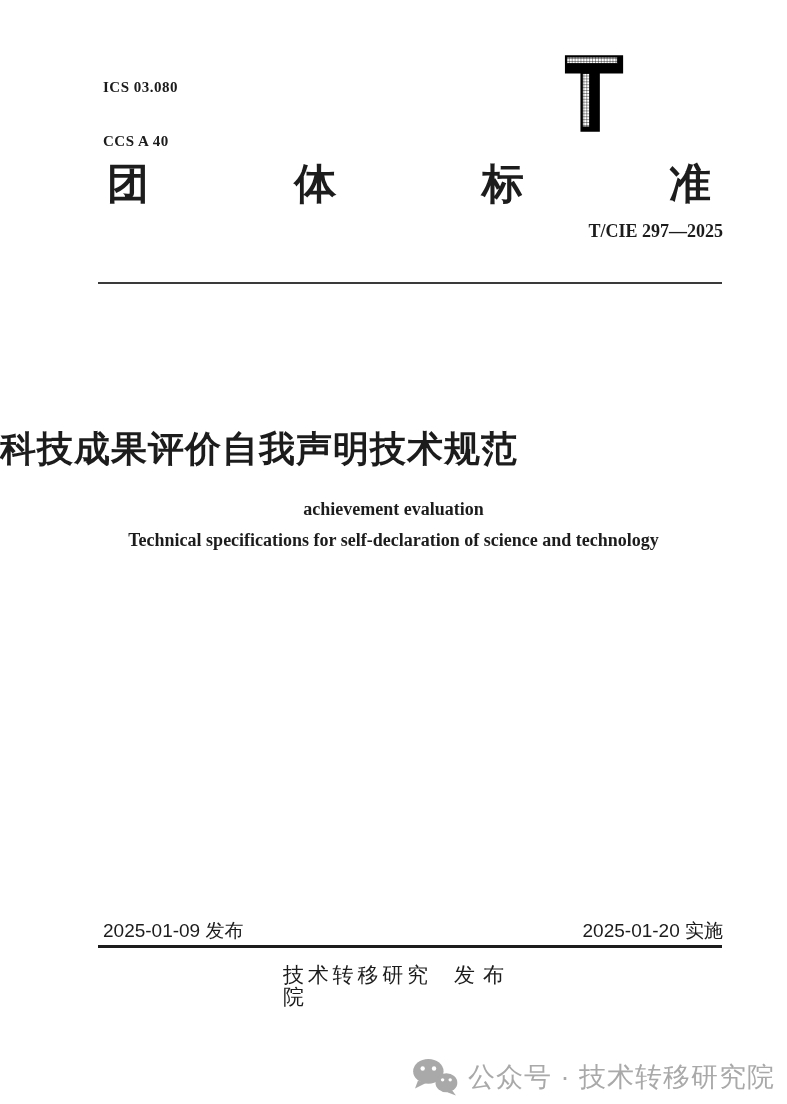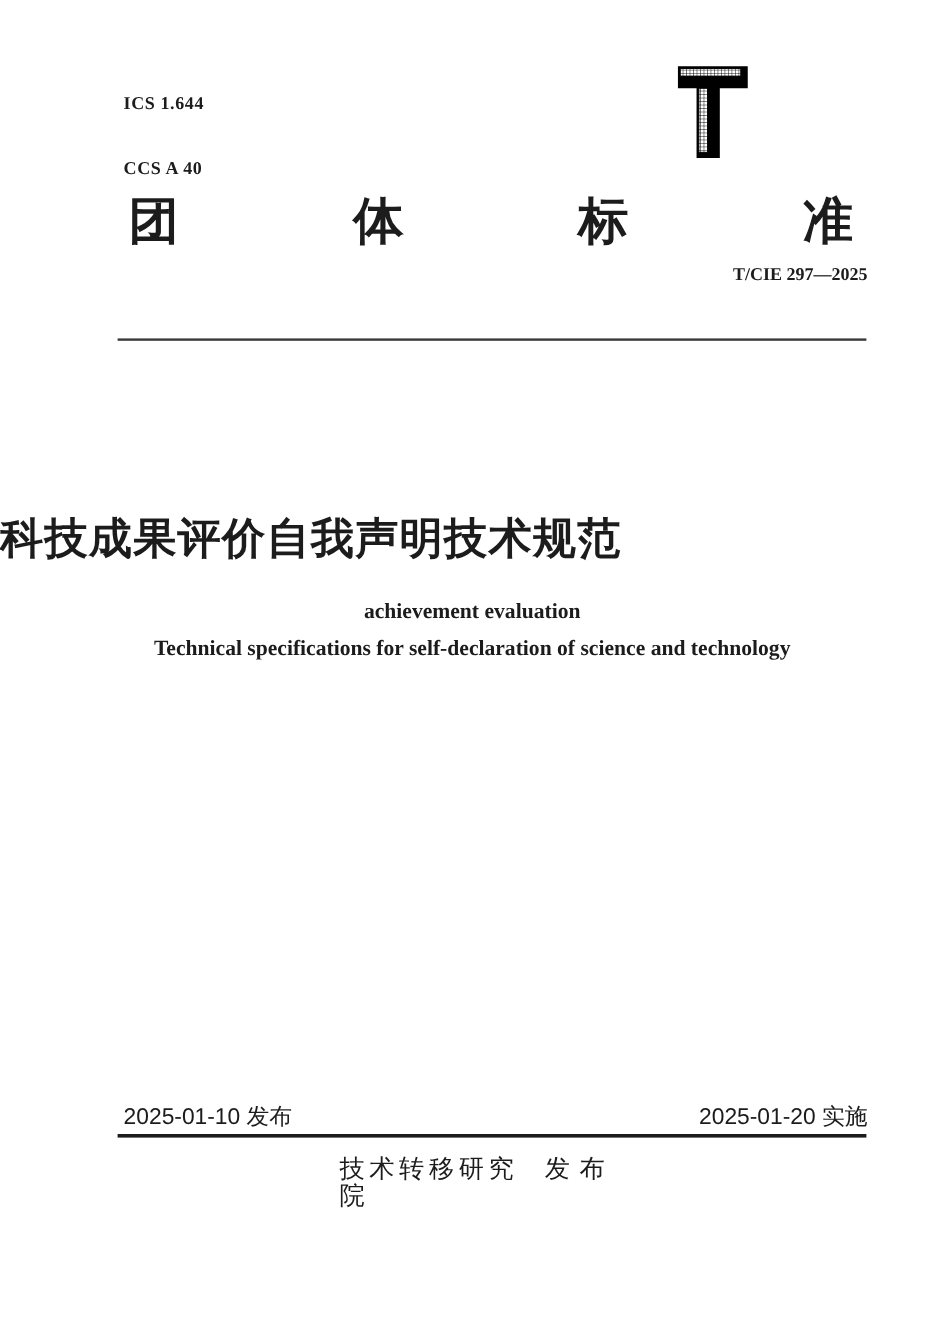--- a/index.html
+++ b/index.html
@@ -23,21 +23,21 @@
   .t-logo{position:absolute;left:563px;top:52px;width:64px;height:80px;}
   
   .std-type{
     position:absolute;left:107px;top:161px;width:604px;
     display:flex;justify-content:space-between;
     font-size:42px;font-weight:bold;line-height:46px;
   }
   .std-number{
     position:absolute;right:64px;top:221px;
     font-family:"Liberation Serif", serif;
-    font-weight:bold;font-size:15px;
+    font-weight:bold;font-size:18px;
   }
   .rule{position:absolute;left:98px;right:65px;background:#3a3a3a;}
   .rule-top{top:282px;height:2px;}
   .rule-bottom{top:945px;height:3px;background:#1c1c1c;}
   .title-cn{
     position:absolute;left:0;right:0;top:425px;margin:0;
     text-align:left;font-size:36px;font-weight:bold;
     letter-spacing:1px;
   }
   .title-en{
@@ -63,21 +63,21 @@
     color:#a9a9a9;font-size:27px;letter-spacing:1px;
   }
   .watermark svg{width:46px;height:38px;flex:none;}
 </style>
 </head>
 <body>
 
 <div class="page">
 
   <div class="ics-block">
-    <div>ICS 1.644</div>
+    <div>ICS 03.080</div>
     <div>CCS A 40</div>
   </div>
 
   <svg class="t-logo" viewBox="0 0 66 82" aria-hidden="true">
     <defs>
       <pattern id="hatch" width="3" height="3" patternUnits="userSpaceOnUse">
         <rect width="3" height="3" fill="#ffffff"></rect>
         <path d="M0 0H3M0 0V3" stroke="#000000" stroke-width="0.8"></path>
       </pattern>
     </defs>
@@ -98,27 +98,40 @@
   <div class="rule rule-top"></div>
 
   <h1 class="title-cn">科技成果评价自我声明技术规范</h1>
 
   <div class="title-en">
     <div>achievement evaluation</div>
     <div>Technical specifications for self-declaration of science and technology</div>
   </div>
 
   <div class="dates">
-    <span>2025-01-10 发布</span>
+    <span>2025-01-09 发布</span>
     <span>2025-01-20 实施</span>
   </div>
 
   <div class="rule rule-bottom"></div>
 
   <div class="publishers">
     <div class="pub-row">
       <span class="pub-org">技术转移研究院</span>
       <span class="pub-act">发布</span>
     </div>
   </div>
 
+  <div class="watermark">
+    <svg viewBox="0 0 48 40" aria-hidden="true">
+      <ellipse cx="17" cy="14" rx="16" ry="13" fill="#a9a9a9"></ellipse>
+      <polygon points="6,24 3,32 15,26" fill="#a9a9a9"></polygon>
+      <circle cx="11" cy="11" r="2.3" fill="#ffffff"></circle>
+      <circle cx="23" cy="11" r="2.3" fill="#ffffff"></circle>
+      <ellipse cx="36" cy="26" rx="11.5" ry="10" fill="#a9a9a9"></ellipse>
+      <polygon points="42,34 46,39.5 37,36" fill="#a9a9a9"></polygon>
+      <circle cx="32" cy="23" r="1.8" fill="#ffffff"></circle>
+      <circle cx="40" cy="23" r="1.8" fill="#ffffff"></circle>
+    </svg>
+    <span>公众号 · 技术转移研究院</span>
+  </div>
 
 </div>
 
 </body></html>

